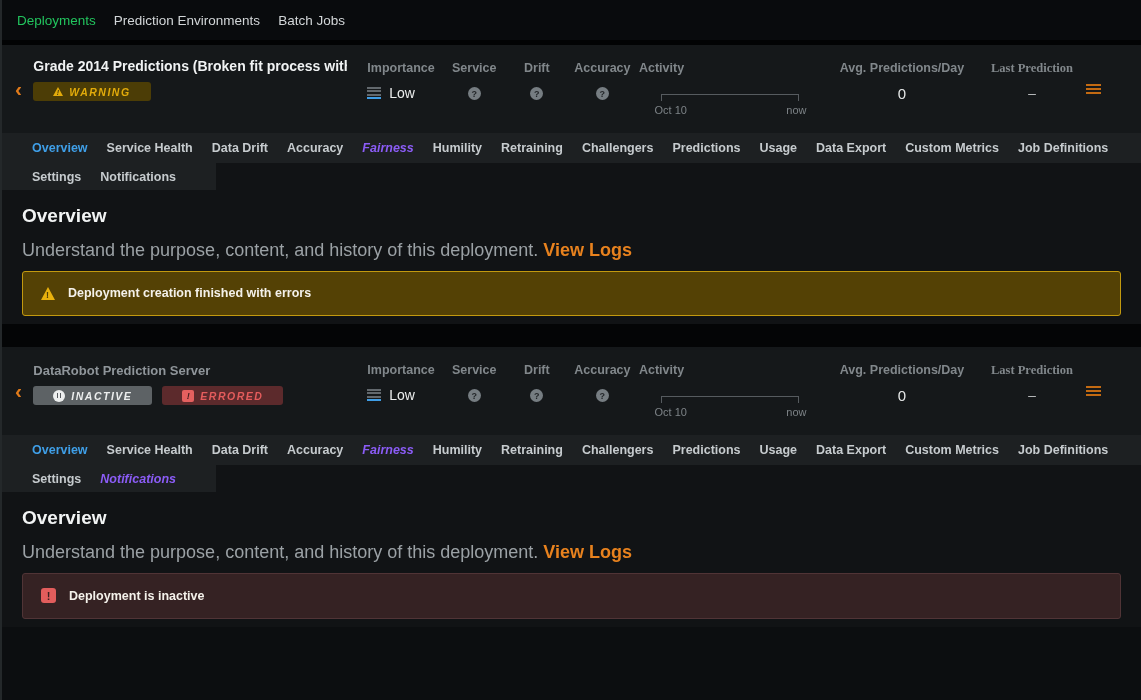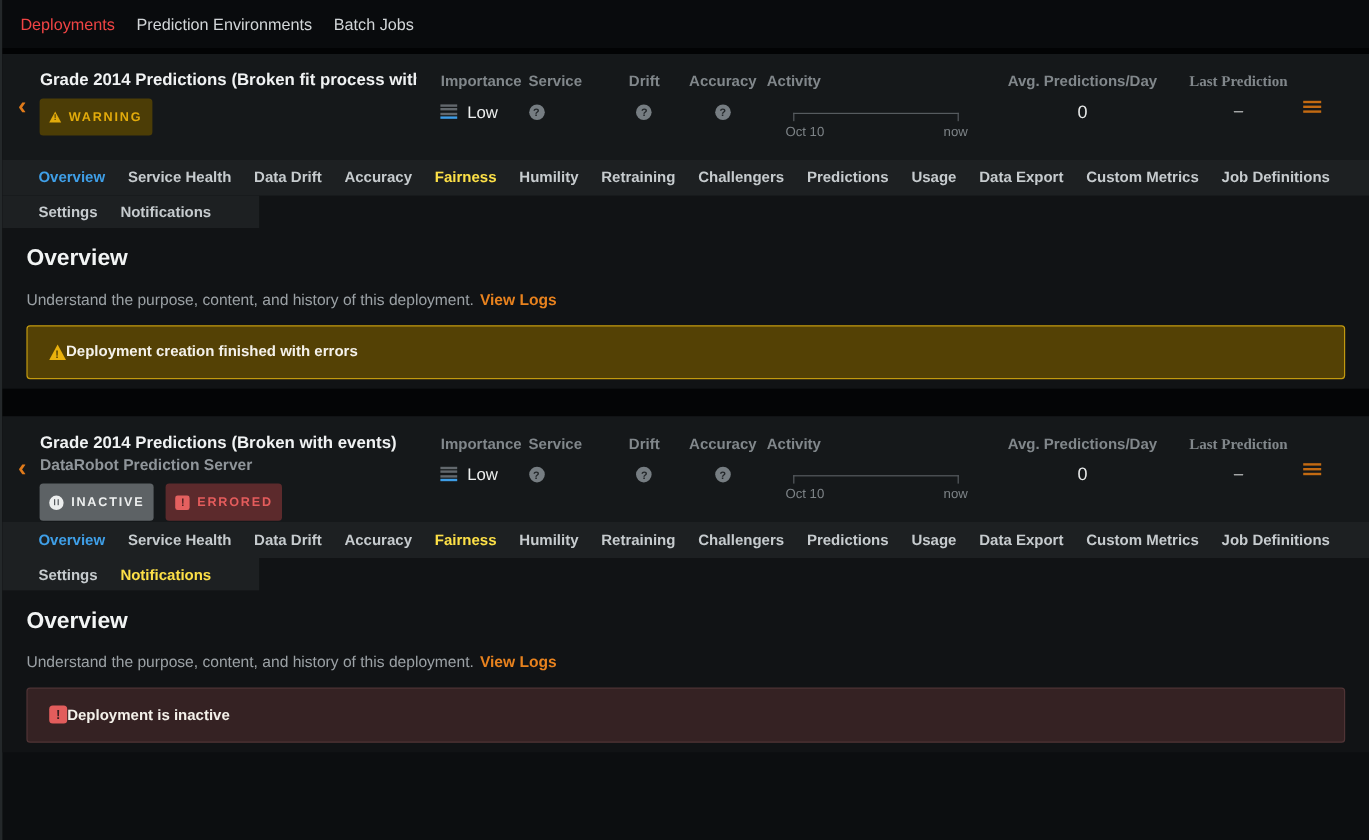--- a/index.html
+++ b/index.html
@@ -12,21 +12,21 @@
   }
   .page { width:1141px; height:700px; border-left:2px solid #24282a; }
 
   
   .topnav {
     height:40px; background:#090b0d;
     display:flex; align-items:center; gap:18px; padding-left:15px;
     font-size:13.5px; color:#d2d6d8;
   }
   .nav-item { cursor:pointer; }
-  .nav-item.active { color:#ef4444; }
+  .nav-item.active { color:#22c55e; }
   .nav-band { height:5px; background:#020304; }
 
   
   .panel { background:#111315; }
   .dep-header {
     height:88px; background:#15181a;
     display:flex; align-items:flex-start; padding:13px 16px 0 0;
   }
   .back {
     width:32px; padding-left:13px; margin-top:22px;
@@ -37,22 +37,22 @@
     color:#f0f2f3; font-size:14px; font-weight:700;
     white-space:nowrap; overflow:hidden; line-height:17px;
   }
   .dep-subtitle {
     color:#8f959a; font-size:13px; font-weight:600; margin-top:3px;
     white-space:nowrap; overflow:hidden; line-height:16px;
   }
   .badges { margin-top:7px; display:flex; gap:10px; }
   .badge {
     display:inline-flex; align-items:center; gap:6px;
-    height:31px; padding:0 8px; border-radius:3px;
-    font-size:10.5px; font-weight:700; letter-spacing:1.5px;
+    height:19px; padding:0 20px; border-radius:3px;
+    font-size:10.5px; font-weight:700; letter-spacing:1.5px;font-style:italic;
   }
   .badge.warn { background:#4c3d06; color:#e2ab0b; }
   .badge.inactive { background:#5d6265; color:#eceeee; }
   .badge.errored { background:#5c2a2c; color:#e45c5c; }
 
   .tri-sm { position:relative; width:0; height:0;
     border-left:5.5px solid transparent; border-right:5.5px solid transparent;
     border-bottom:9.5px solid #e2ab0b; }
   .tri-sm::after { content:"!"; position:absolute; left:-1.5px; top:1.5px;
     font-size:7px; font-weight:800; color:#4c3d06; letter-spacing:0; }
@@ -66,21 +66,21 @@
     display:inline-flex; align-items:center; justify-content:center;
     font-size:9px; font-weight:800; color:#4a1f20; letter-spacing:0; }
 
   
   .m-label { font-size:12.5px; font-weight:700; color:#81878b; line-height:20px; white-space:nowrap; }
   .col-imp { width:96px; padding-left:20px; text-align:left; }
   .imp-val { display:flex; align-items:center; gap:8px; margin-top:7px;
     color:#eceeee; font-size:14px; cursor:pointer; }
   .bars i { display:block; width:14px; height:2px; background:#62686d; margin:1.5px 0; }
   .bars i.blue { background:#3e9de6; }
-  .col-svc { width:70px; }
+  .col-svc { width:70px; text-align:center; }
   .col-drift { width:60px; text-align:center; }
   .col-acc { width:76px; text-align:center; }
   .help-ic { display:inline-flex; width:13px; height:13px; border-radius:50%;
     background:#767d82; color:#23272a; font-size:9px; font-weight:800;
     align-items:center; justify-content:center; margin-top:9px; cursor:pointer; }
   .col-act { width:190px; text-align:left; }
   .bracket { width:138px; height:7px; margin:16px auto 0;
     border:1px solid #565b5f; border-bottom:none; }
   .act-axis { width:152px; margin:3px auto 0; display:flex; justify-content:space-between;
     font-size:11px; color:#7d8387; }
@@ -93,32 +93,32 @@
 
   
   .tabrow {
     display:flex; align-items:center; gap:19px; background:#1d2022;
     height:30px; padding:0 16px 0 30px; font-size:12.5px; font-weight:700;
     color:#c6cbce; width:100%;
   }
   .tabrow.second { width:auto; display:inline-flex; height:27px; padding-right:40px;text-align:right; }
   .tab { white-space:nowrap; cursor:pointer; }
   .tab.active { color:#3f9fe8; }
-  .tab.disabled { color:#fde047; cursor:default; }
+  .tab.disabled { color:#8b5cf6; cursor:default;font-style:italic; }
 
   
   .content { padding:14px 20px 8px 20px; }
   .content h1 { margin:0; font-size:19px; font-weight:700; color:#f2f4f4; line-height:23px; }
-  .desc { margin:15px 0 0; font-size:13px; color:#9ba1a5; line-height:16px; }
+  .desc { margin:15px 0 0; font-size:18px; color:#9ba1a5; line-height:16px; }
   .viewlogs { color:#e8821e; font-weight:700; margin-left:5px; text-decoration:none; cursor:pointer; }
 
   .banner { margin-top:13px; border-radius:3px; padding:14px 16px 15px 18px; }
   .banner.warning { background:#544105; border:1px solid #c2990f; }
   .banner.error   { background:#352223; border:1px solid #503436; }
-  .b-title-row { display:flex; align-items:flex-end; }
+  .b-title-row { display:flex; align-items:flex-end; gap:13px; }
   .b-title { font-size:12.5px; font-weight:700; color:#f4f1ea; }
   .tri-lg { position:relative; width:0; height:0;
     border-left:7.5px solid transparent; border-right:7.5px solid transparent;
     border-bottom:13px solid #e9b10d; }
   .tri-lg::after { content:"!"; position:absolute; left:-2px; top:3px;
     font-size:9px; font-weight:800; color:#544105; }
   .err-lg { width:15px; height:15px; border-radius:3px; background:#e25d5c;
     display:inline-flex; align-items:center; justify-content:center;
     font-size:11px; font-weight:800; color:#3a2021; }
   .b-body { margin:11px 0 0 29px; font-size:13.5px; color:#ece7dd; line-height:20px; }
@@ -239,21 +239,20 @@
       </div>
     </div>
   </section>
 
   <div class="panel-gap"></div>
 
   <section class="panel">
     <header class="dep-header">
       <div class="back">‹</div>
       <div class="title-block">
-        <div class="dep-title">Grade 2014 Predictions (Broken with events)</div>
         <div class="dep-subtitle">DataRobot Prediction Server</div>
         <div class="badges">
           <span class="badge inactive">
             <span class="pause-ic"></span>
             <span>INACTIVE</span>
           </span>
           <span class="badge errored">
             <span class="errsq-ic">!</span>
             <span>ERRORED</span>
           </span>

